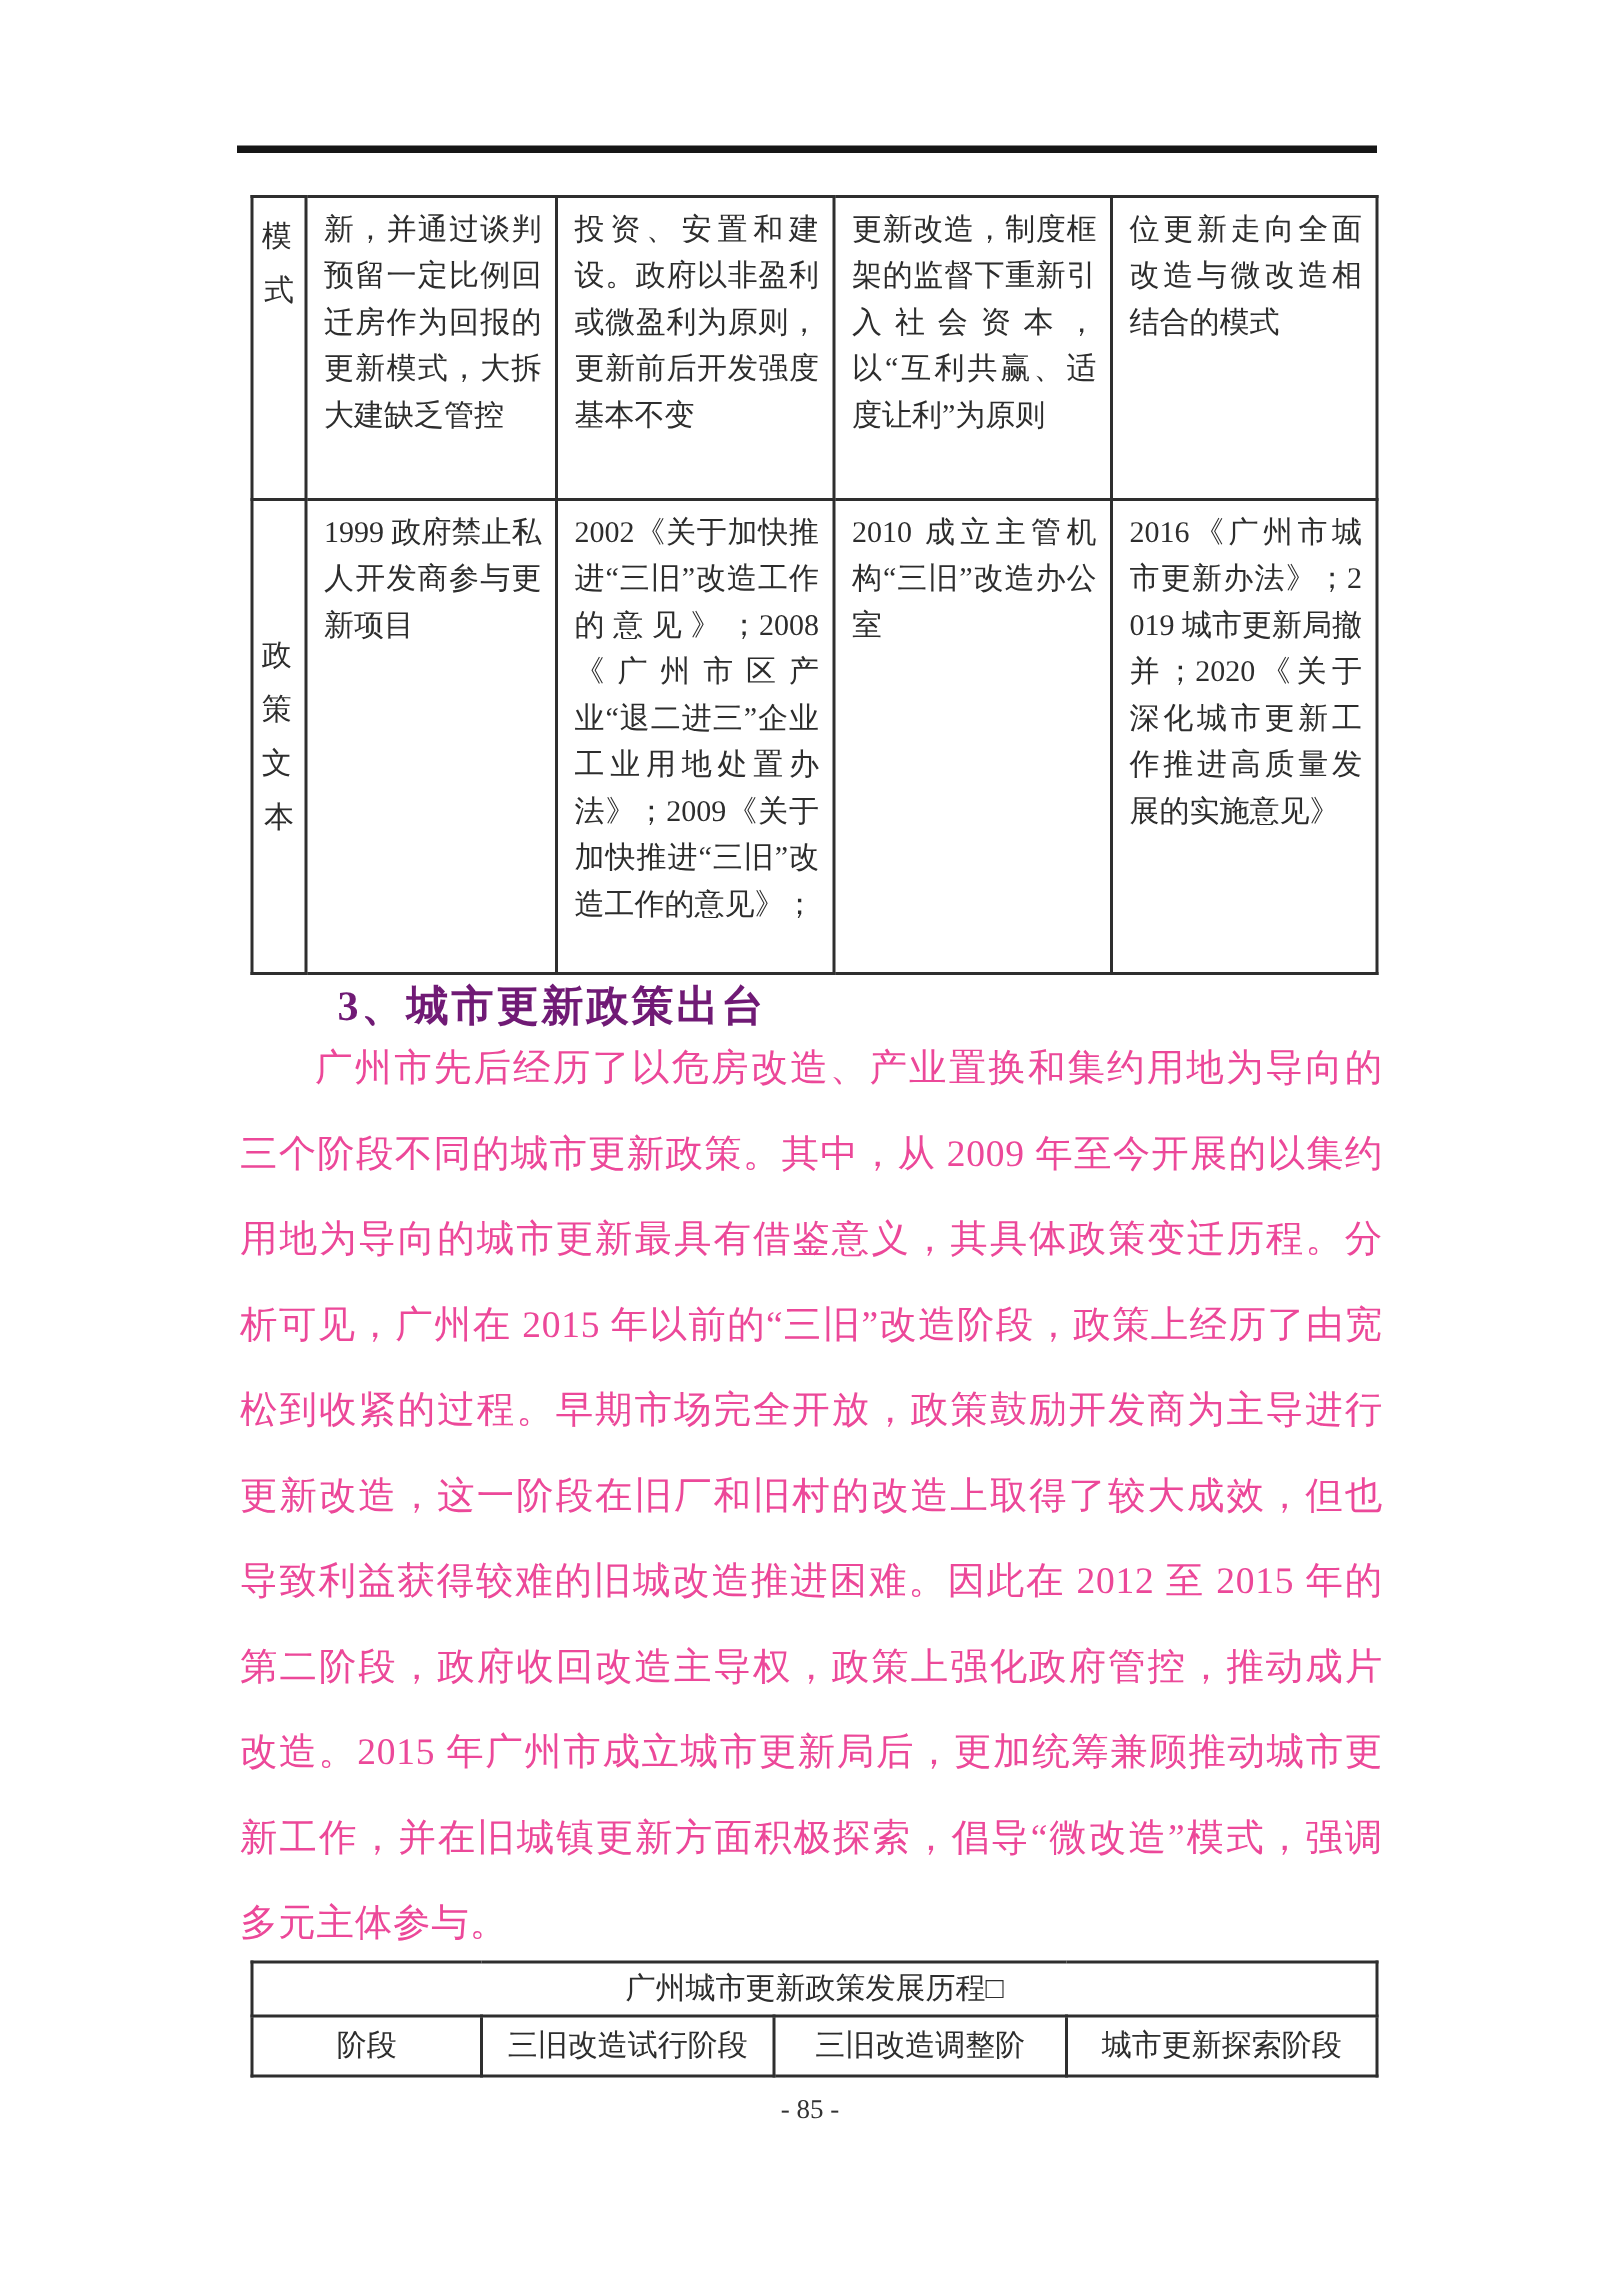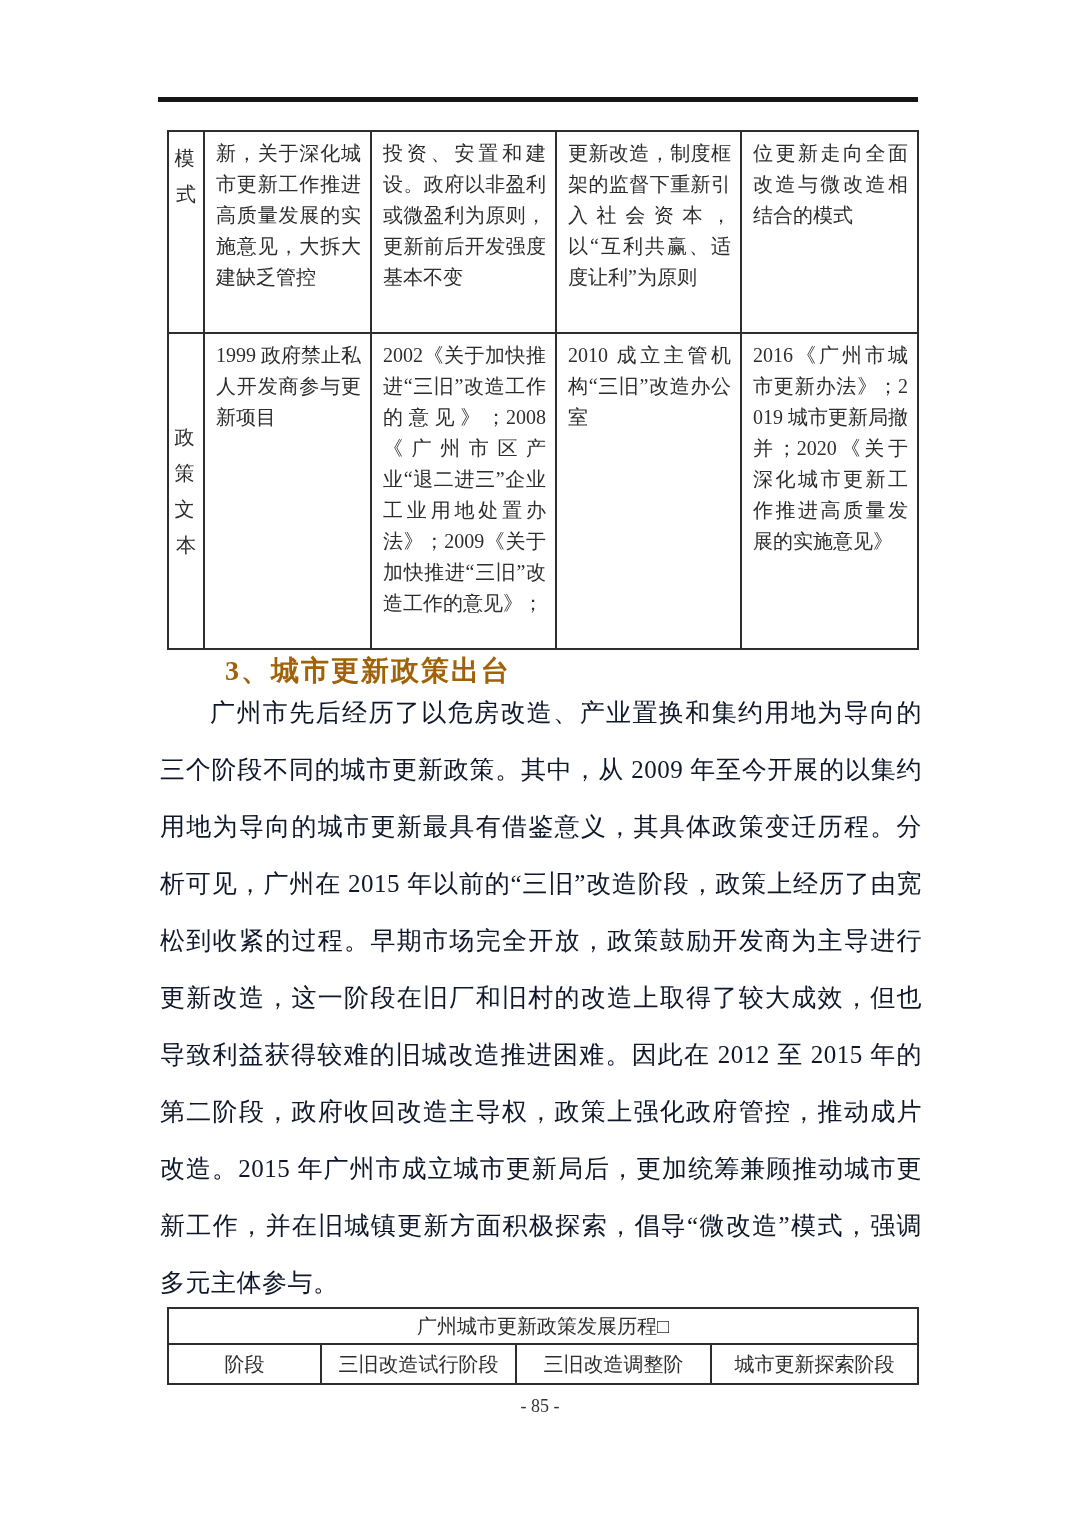--- a/index.html
+++ b/index.html
@@ -57,34 +57,34 @@
 
   
   .section-heading {
     position: absolute;
     left: 165px; top: 652px;
     width: 760px;
     font-size: 28px;
     font-weight: bold;
     letter-spacing: 2px;
     text-indent: 60px;
-    color: #a16207;
+    color: #701a75;
   }
   .body-paragraph {
     position: absolute;
     left: 160px; top: 684px;
     width: 762px;
     font-size: 25px;
     line-height: 57px;
     letter-spacing: 0.5px;
     text-align: justify;
     text-justify: inter-character;
     text-align-last: left;
     text-indent: 2em;
-    color: #0f172a;
+    color: #ec4899;
   }
 
   
   .table2 {
     position: absolute;
     left: 167px; top: 1307px;
     width: 750px;
     border-collapse: collapse;
     table-layout: fixed;
     font-size: 20px;
@@ -124,21 +124,21 @@
       <col style="width:167px">
       <col style="width:185px">
       <col style="width:185px">
       <col style="width:177px">
     </colgroup>
     <tbody>
       <tr class="row-mode">
         <td class="label-cell">
           <span class="vert-label">模式</span>
         </td>
-        <td>新，关于深化城市更新工作推进高质量发展的实施意见，大拆大建缺乏管控</td>
+        <td>新，并通过谈判预留一定比例回迁房作为回报的更新模式，大拆大建缺乏管控</td>
         <td>投资、安置和建设。政府以非盈利或微盈利为原则，更新前后开发强度基本不变</td>
         <td>更新改造，制度框架的监督下重新引入社会资本，以“互利共赢、适度让利”为原则</td>
         <td>位更新走向全面改造与微改造相结合的模式</td>
       </tr>
       <tr class="row-policy">
         <td class="label-cell">
           <span class="vert-label">政策文本</span>
         </td>
         <td>1999 政府禁止私人开发商参与更新项目</td>
         <td>2002《关于加快推进“三旧”改造工作的意见》；2008《广州市区产业“退二进三”企业工业用地处置办法》；2009《关于加快推进“三旧”改造工作的意见》；</td>

